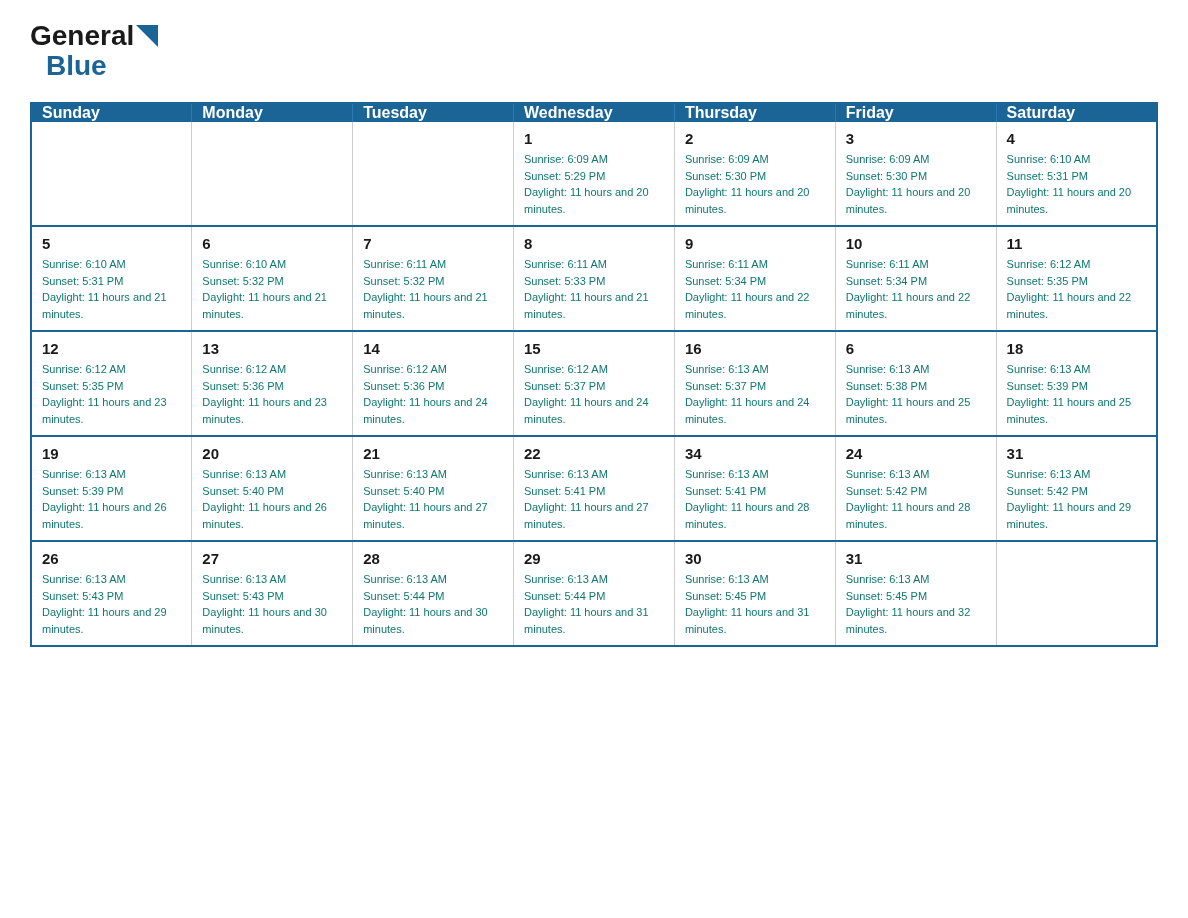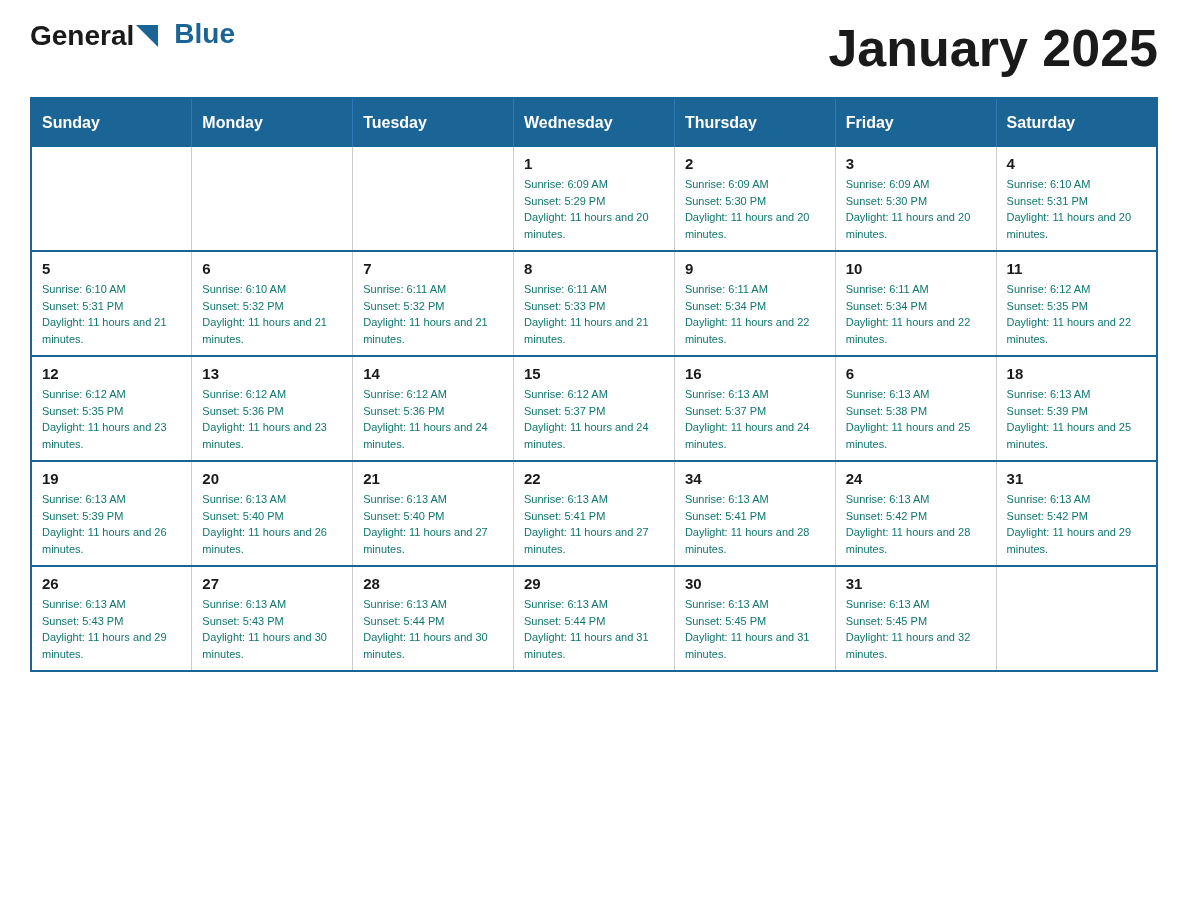--- a/index.html
+++ b/index.html
@@ -53,21 +53,21 @@
       width: 100%;
       border-collapse: collapse;
       border: 2px solid #1a6496;
     }
 
     .calendar-table th {
       background-color: #1a6496;
       color: #fff;
       font-size: 16px;
       font-weight: bold;
-      padding: 15px 10px;
+      padding: 0 10px;
       text-align: left;
       border-right: 1px solid #2a7ab8;
     }
 
     .calendar-table th:last-child {
       border-right: none;
     }
 
     .calendar-table td {
       vertical-align: top;
@@ -102,21 +102,21 @@
       color: #0f766e;
       line-height: 1.5;
     }
 
     .empty-cell {
       background: #fff;
     }
 
     .logo-wrapper {
       display: flex;
-      flex-direction: row;
+      flex-direction: column;
     }
 
     .logo-line1 {
       display: flex;
       align-items: center;
     }
 
     .logo-line2 {
       margin-left: 16px;
       margin-top: -2px;
@@ -133,21 +133,20 @@
         <svg width="22" height="22" viewBox="0 0 22 22">
           <polygon points="0,0 22,0 22,22" fill="#1a6496"></polygon>
         </svg>
       </div>
     </div>
     <div class="logo-line2">
       <span class="logo-text-blue">Blue</span>
     </div>
   </div>
   <div class="title-area">
-    <div class="month-title">January 2025</div>
   </div>
 </div>
 
 <table class="calendar-table">
   <thead>
     <tr>
     <th>Sunday</th>
         <th>Monday</th>
         <th>Tuesday</th>
         <th>Wednesday</th>

